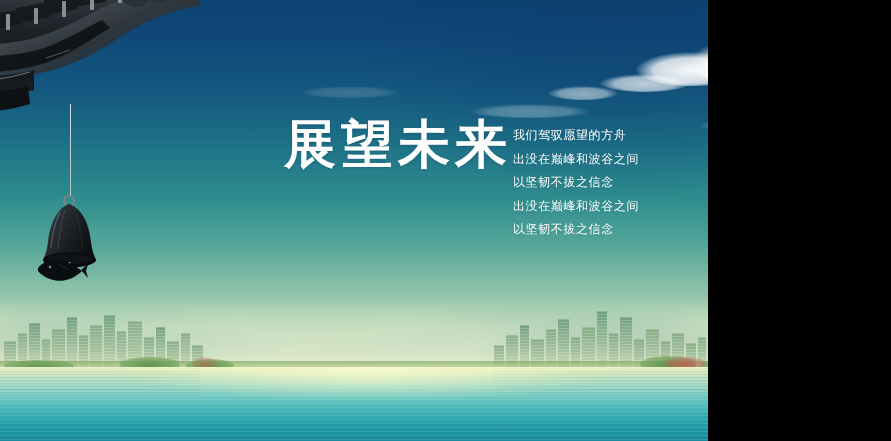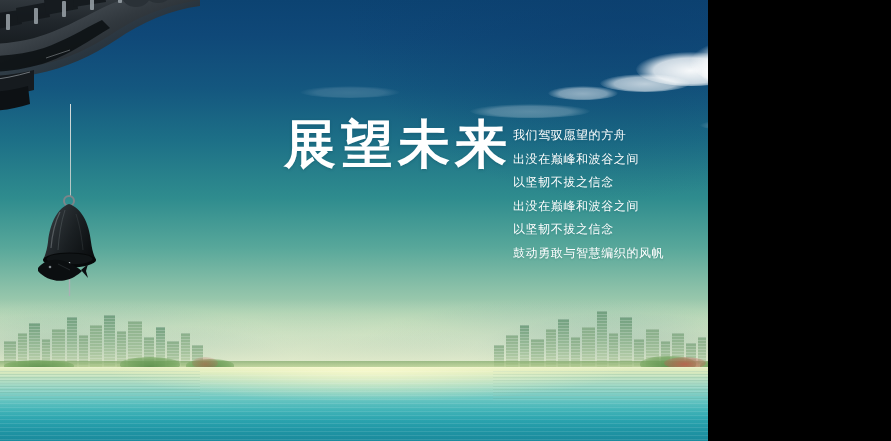--- a/index.html
+++ b/index.html
@@ -264,16 +264,15 @@
   </svg>
 
   <div class="title">展望未来</div>
 
   <div class="poem">
     <div class="poem-line">我们驾驭愿望的方舟</div>
     <div class="poem-line">出没在巅峰和波谷之间</div>
     <div class="poem-line">以坚韧不拔之信念</div>
     <div class="poem-line">出没在巅峰和波谷之间</div>
     <div class="poem-line">以坚韧不拔之信念</div>
-    <div class="poem-line">鼓动勇敢与智慧编织的风帆</div>
   </div>
 
 </div>
 
 </body></html>

